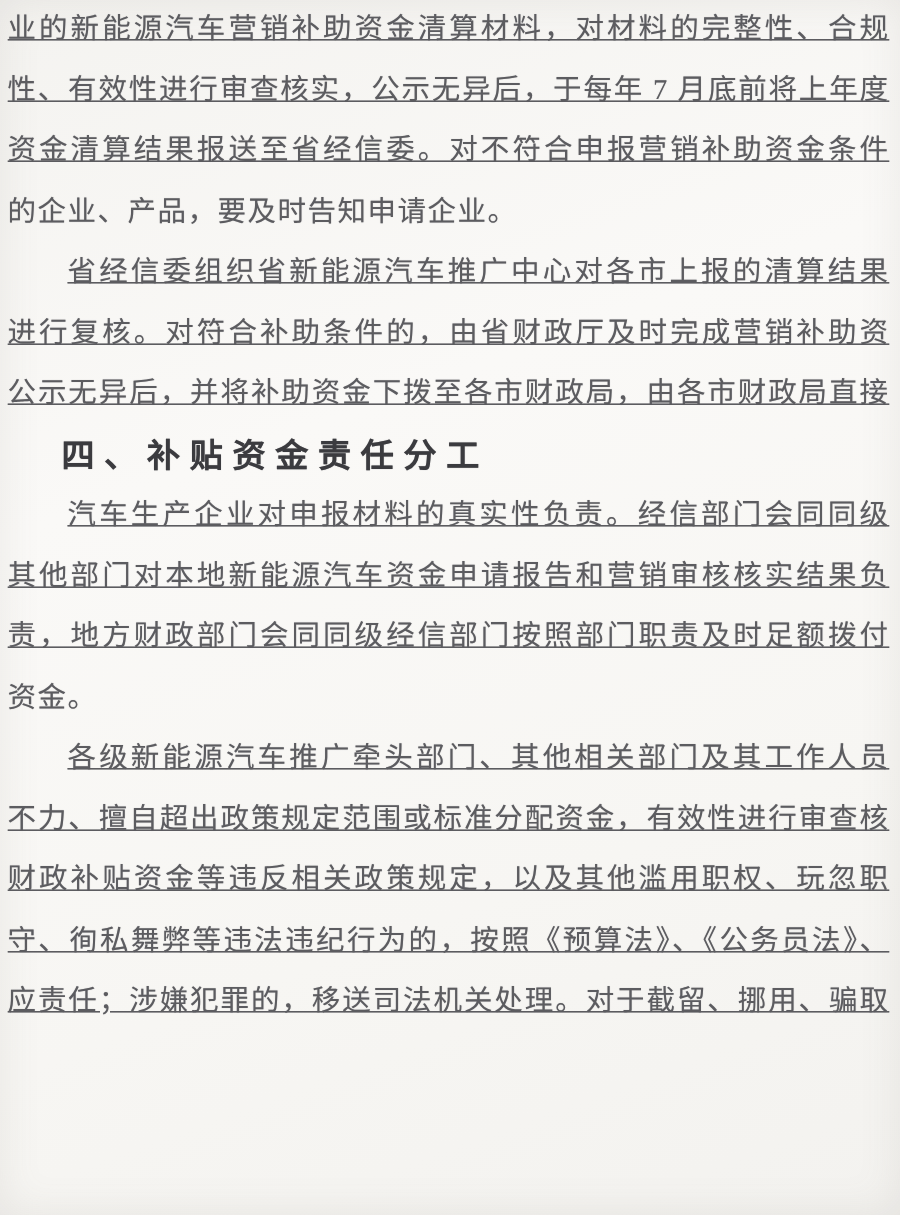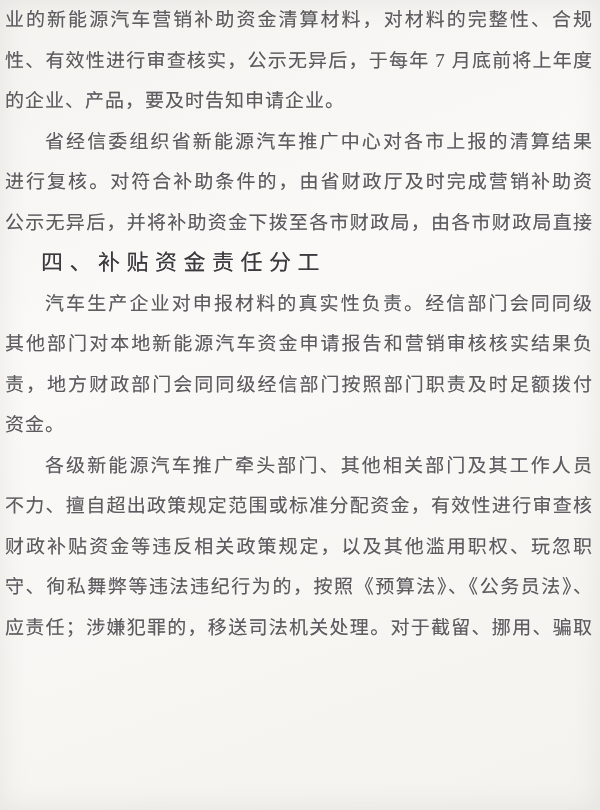--- a/index.html
+++ b/index.html
@@ -26,46 +26,48 @@
     font-size: 19px;
     letter-spacing: 1px;
     white-space: normal;
     overflow: hidden;
     text-shadow: 0 0 0.6px rgba(90,90,95,0.45);
   }
   .fill {
     text-align: justify;
     text-align-last: justify;
     text-justify: inter-character;
+    text-decoration: underline;
   }
   .indent {
     text-indent: 40px;
   }
   .heading {
     height: 40.5px;
     line-height: 40.5px;
     margin: 0;
     font-family: "Liberation Sans", "DejaVu Sans", sans-serif;
-    font-weight: normal;
+    font-weight: bold;
     font-size: 22px;
     letter-spacing: 6.5px;
     text-indent: 36px;
     color: #3b3b3f;
     text-shadow: 0 0 0.5px rgba(50,50,55,0.6);
     overflow: hidden;
   }
 </style>
 </head>
 <body>
 
 <div class="page">
 
   <div class="para">
     <div class="line fill">业的新能源汽车营销补助资金清算材料，对材料的完整性、合规</div>
     <div class="line fill">性、有效性进行审查核实，公示无异后，于每年 7 月底前将上年度</div>
+    <div class="line fill">资金清算结果报送至省经信委。对不符合申报营销补助资金条件</div>
     <div class="line">的企业、产品，要及时告知申请企业。</div>
   </div>
 
   <div class="para">
     <div class="line fill indent">省经信委组织省新能源汽车推广中心对各市上报的清算结果</div>
     <div class="line fill">进行复核。对符合补助条件的，由省财政厅及时完成营销补助资</div>
     <div class="line fill">公示无异后，并将补助资金下拨至各市财政局，由各市财政局直接</div>
   </div>
 
   <h2 class="heading">四、补贴资金责任分工</h2>

